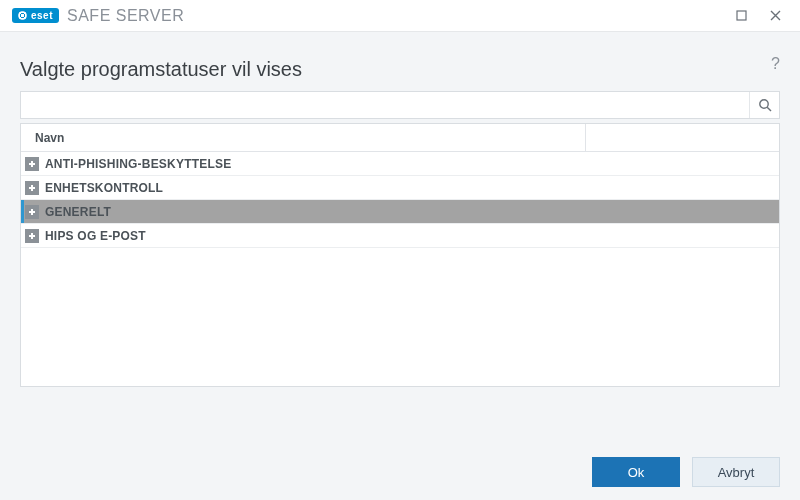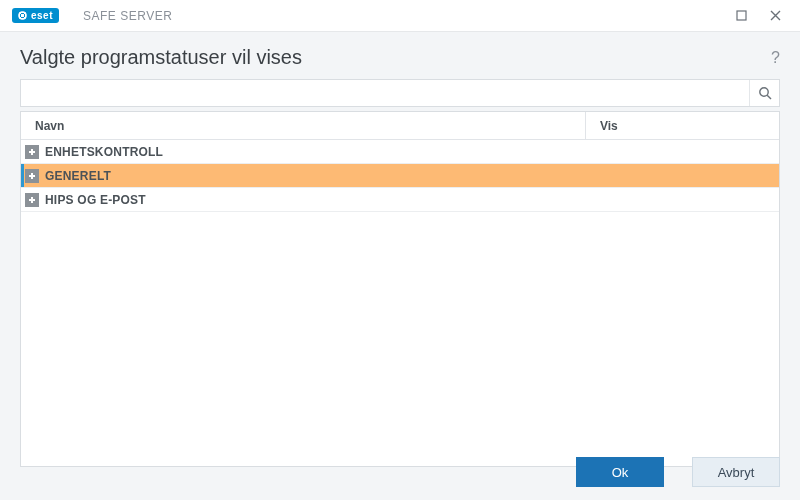--- a/index.html
+++ b/index.html
@@ -11,50 +11,50 @@
     font-size: 13px;
   }
   .titlebar {
     height: 32px;
     background: #fff;
     border-bottom: 1px solid #e6e8ea;
     display: flex;
     align-items: center;
     padding: 0 8px 0 12px;
   }
-  .brand { display: flex; align-items: center; gap: 24px; }
+  .brand { display: flex; align-items: center; gap: 8px; }
   .brand-badge {
     background: #008ecf;
     color: #fff;
     font-weight: 700;
     font-size: 10px;
     letter-spacing: 0.5px;
     padding: 2px 6px;
     border-radius: 3px;
     display: flex; align-items: center; gap: 4px;
   }
   .brand-eye {
     width: 9px; height: 9px; border-radius: 50%;
     background: radial-gradient(circle at 50% 50%, #fff 0 30%, #008ecf 31% 55%, #fff 56% 100%);
     border: 1px solid #fff;
   }
-  .brand-product { color: #8a9098; font-size: 12px; letter-spacing: 0.5px; }
+  .brand-product { color: #8a9098; font-size: 16px; letter-spacing: 0.5px; }
   .titlebar-spacer { flex: 1; }
   .win-btn {
     width: 34px; height: 26px;
     display: flex; align-items: center; justify-content: center;
     color: #6a7178; cursor: default;
   }
   .win-btn svg { stroke: currentColor; fill: none; }
 
   .page-header {
     display: flex; align-items: center;
     padding: 14px 20px 10px 20px;
   }
-  .page-title { font-size: 20px; color: #3b4045; font-weight: 400; flex: 1; }
+  .page-title { font-size: 20px; color: #3b4045; font-weight: 400; flex: 1; margin-top: 12px; }
   .help-icon { color: #8a9098; font-size: 16px; }
 
   .content {
     padding: 0 20px;
   }
 
   .search-row {
     display: flex; align-items: stretch;
     border: 1px solid #d9dde1;
     background: #fff;
@@ -69,21 +69,21 @@
   .search-btn {
     width: 30px;
     display: flex; align-items: center; justify-content: center;
     border-left: 1px solid #e4e7ea;
     color: #6a7178;
   }
 
   .table {
     border: 1px solid #d9dde1;
     background: #fff;
-    height: 356px;
+    height: 264px;
     display: flex; flex-direction: column;
   }
   .thead {
     display: flex;
     height: 28px;
     border-bottom: 1px solid #e1e4e8;
     color: #4b5258;
     font-weight: 600;
     font-size: 12px;
   }
@@ -91,21 +91,21 @@
   .col-name { flex: 0 0 565px; border-right: 1px solid #e1e4e8; }
   .col-vis  { flex: 1; }
   .tbody { flex: 1; overflow: auto; }
   .row {
     display: flex; align-items: center;
     height: 24px;
     border-bottom: 1px solid #eceef0;
     padding-left: 4px;
     position: relative;
   }
-  .row.selected { background: #fdba74; }
+  .row.selected { background: #a3a3a3; }
   .row.selected::before {
     content: ""; position: absolute; left: 0; top: 0; bottom: 0;
     width: 3px; background: #2f97d0;
   }
   .expand {
     width: 14px; height: 14px;
     border: 1px solid #8b9197;
     background: #8b9197;
     color: #fff;
     display: flex; align-items: center; justify-content: center;
@@ -117,21 +117,21 @@
     font-size: 12px;
     font-weight: 700;
     letter-spacing: 0.2px;
   }
 
   .footer {
     position: absolute;
     left: 0; right: 0; bottom: 0;
     height: 56px;
     display: flex; align-items: center; justify-content: flex-end;
-    gap: 28px;
+    gap: 12px;
     padding: 0 20px;
   }
   .btn {
     min-width: 88px; height: 30px;
     border: 1px solid transparent;
     font-size: 13px;
     display: flex; align-items: center; justify-content: center;
     cursor: default;
   }
   .btn-primary { background: #1c73b5; color: #fff; border-color: #1c73b5; }
@@ -174,29 +174,36 @@
       <svg width="14" height="14" viewBox="0 0 14 14" fill="none" stroke="currentColor" stroke-width="1.4">
         <circle cx="6" cy="6" r="4.2"></circle>
           <path d="M9.2 9.2 L13 13"></path>
       </svg>
     </div>
   </div>
 
   <div class="table">
     <div class="thead">
       <div class="th col-name">Navn</div>
-      <div class="th col-vis">Vis</div>
     </div>
     <div class="tbody" id="tbody">
         <div class="row">
           <div class="expand">
             <svg width="8" height="8" viewBox="0 0 8 8">
               <path d="M4 1 V7 M1 4 H7"></path>
             </svg>
           </div>
+          <span class="row-label">ANTI-PHISHING-BESKYTTELSE</span>
+        </div>
+        <div class="row">
+          <div class="expand">
+            <svg width="8" height="8" viewBox="0 0 8 8">
+              <path d="M4 1 V7 M1 4 H7"></path>
+            </svg>
+          </div>
           <span class="row-label">ENHETSKONTROLL</span>
         </div>
         <div class="row selected">
           <div class="expand">
             <svg width="8" height="8" viewBox="0 0 8 8">
               <path d="M4 1 V7 M1 4 H7"></path>
             </svg>
           </div>
           <span class="row-label">GENERELT</span>
         </div>

